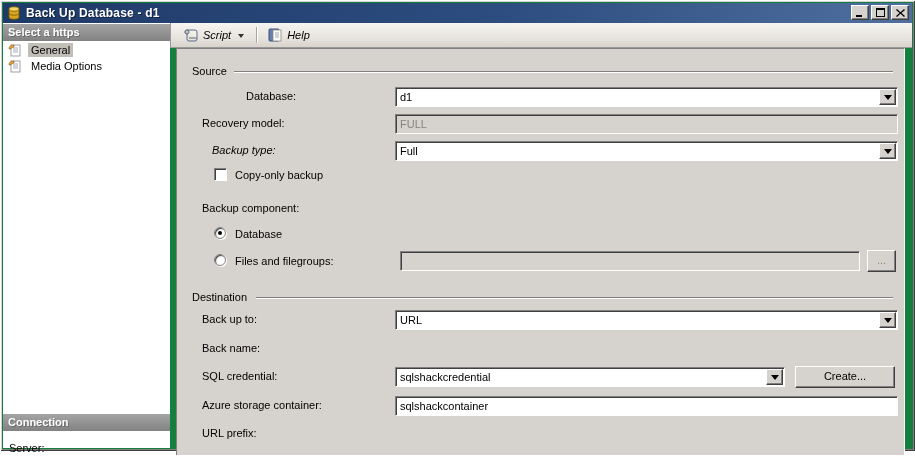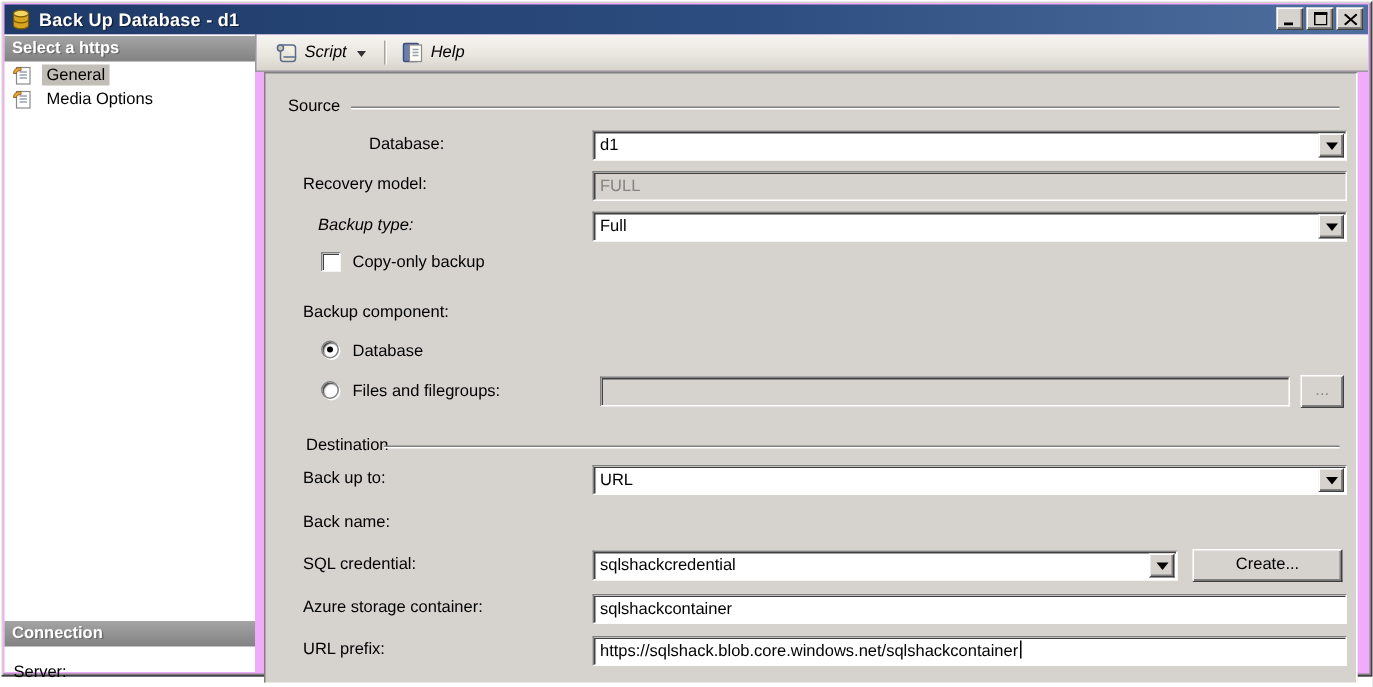--- a/index.html
+++ b/index.html
@@ -1,20 +1,20 @@
 <!DOCTYPE html>
 <html><head>
 <meta charset="utf-8">
 <style>
   * { box-sizing: border-box; margin: 0; padding: 0; }
   html,body { width:915px; height:458px; overflow:hidden; }
   body { font-family:"Liberation Sans", sans-serif; font-size:11px; color:#000; }
 
   .window {
-    position:relative; width:915px; height:451px; background:#f0abfc;
+    position:relative; width:915px; height:451px; background:#15803d;
     box-shadow: inset 1px 1px 0 #ffffff, inset -1px -1px 0 #404040,
                 inset 2px 2px 0 #d6d3ce, inset -2px -2px 0 #808080;
   }
 
   
   .titlebar {
     position:absolute; left:3px; top:3px; right:3px; height:20px;
     background:linear-gradient(90deg,#1e3a68 0%, #2d4d80 55%, #4f6f9f 100%);
     display:flex; align-items:center; padding-left:4px;
   }
@@ -193,21 +193,21 @@
     <span class="radio" style="left:37px; top:178px;">
         <span class="dot"></span>
       </span>
     <div class="lbl" style="left:58px; top:179px;">Database</div>
 
     <span class="radio" style="left:37px; top:205px;"></span>
     <div class="lbl" style="left:58px; top:206px;">Files and filegroups:</div>
     <div class="textbox disabled" style="left:223px; top:202px; width:460px;"></div>
     <div class="push-btn disabled" style="left:690px; top:201px; width:29px; height:22px;">...</div>
 
-    <div class="lbl" style="left:15px; top:242px;margin-left:12px;">Destination</div>
+    <div class="lbl" style="left:15px; top:242px;">Destination</div>
     <div class="etched" style="left:79px; top:248px; width:637px;"></div>
 
     <div class="lbl" style="left:25px; top:264px;">Back up to:</div>
     <div class="combo" style="left:218px; top:261px; width:503px;">
       <span class="combo-text">URL</span>
       <span class="combo-btn">
           <span class="arrow-down"></span>
         </span>
     </div>
 
@@ -219,16 +219,15 @@
       <span class="combo-btn">
           <span class="arrow-down"></span>
         </span>
     </div>
     <div class="push-btn" style="left:618px; top:317px; width:100px; height:22px;">Create...</div>
 
     <div class="lbl" style="left:25px; top:350px;">Azure storage container:</div>
     <div class="textbox" style="left:218px; top:347px; width:503px;"><span>sqlshackcontainer</span></div>
 
     <div class="lbl" style="left:25px; top:378px;">URL prefix:</div>
-    <div class="textbox" style="left:218px; top:375px; width:503px;"><span>https://sqlshack.blob.core.windows.net/sqlshackcontainer</span><span class="caret"></span></div>
 
   </div>
 </div>
 
 </body></html>

